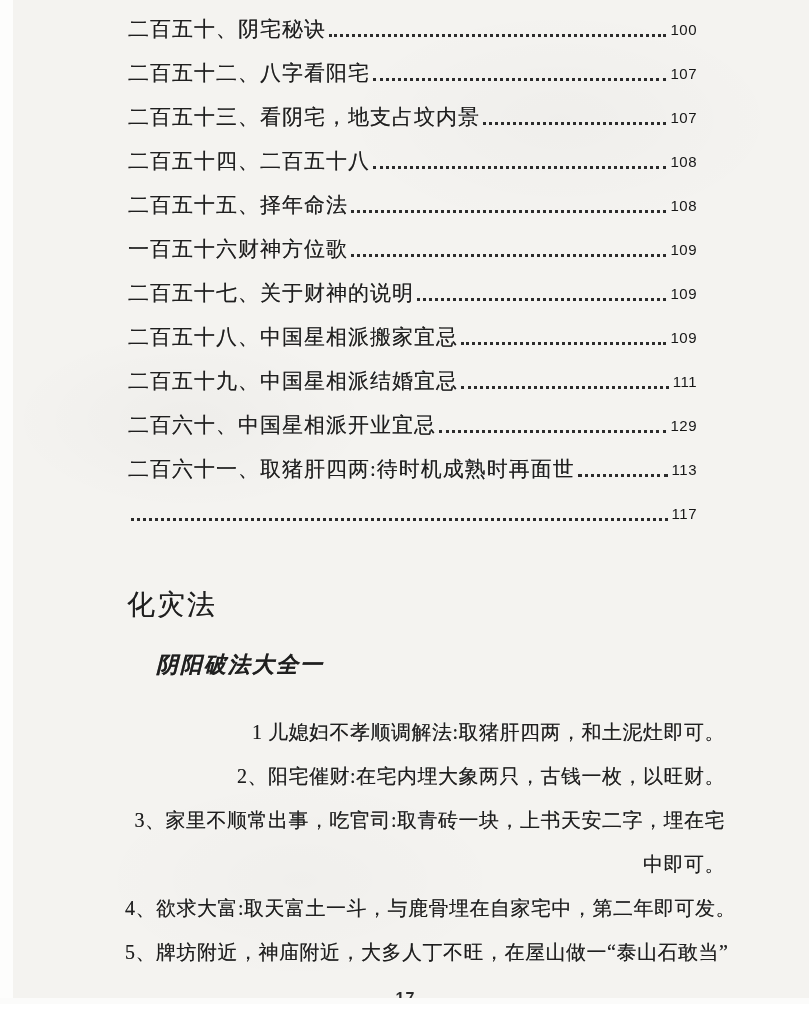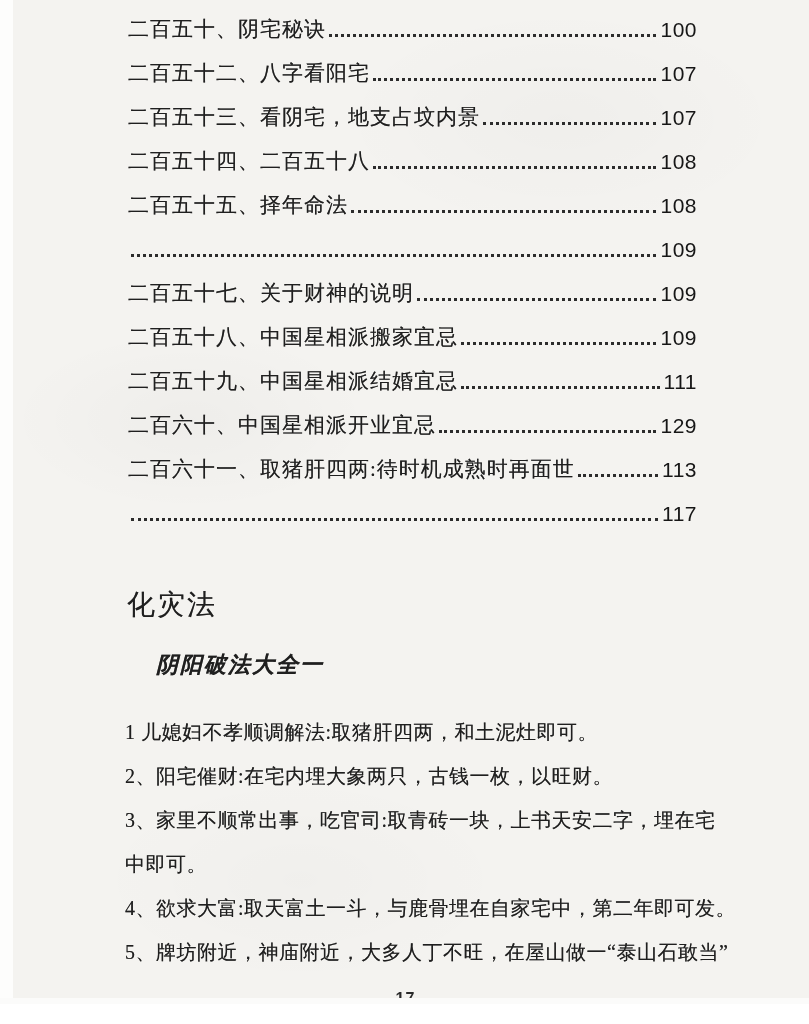--- a/index.html
+++ b/index.html
@@ -37,38 +37,38 @@
     font-size: 21px; letter-spacing: 1px; line-height: 26px;
     text-shadow: 0 0 0.5px rgba(0,0,0,0.55);
   }
   .toc-dots {
     flex: 1 1 auto; min-width: 16px;
     border-bottom: 3px dotted #2c2c2c;
     margin: 0 4px 5px 3px;
   }
   .toc-pagenum {
     font-family: "Liberation Sans", sans-serif;
-    font-size: 21px; line-height: 24px; letter-spacing: 0.5px;
+    font-size: 15px; line-height: 24px; letter-spacing: 0.5px;
     color: #161616; white-space: nowrap;
   }
   
   .section-label {
     position: absolute; left: 127px; top: 586px;
     font-size: 28px; letter-spacing: 2px;
     text-shadow: 0 0 0.5px rgba(0,0,0,0.5);
   }
   .section-heading {
     position: absolute; left: 156px; top: 650px;
     font-size: 22px; font-weight: 700; letter-spacing: 2px;
     text-shadow: 0 0 0.6px rgba(0,0,0,0.6);
     font-style: italic;
   }
   
   .body-text {
-    position: absolute; left: 125px; top: 720px; width: 600px;
+    position: absolute; left: 125px; top: 720px; width: 600px; text-align: right;
   }
   .body-line {
     height: 24px; margin-bottom: 20px;
     font-size: 20px; line-height: 24px; letter-spacing: 0.5px;
     white-space: nowrap;
     text-shadow: 0 0 0.5px rgba(0,0,0,0.55);
   }
   
   .footer-pagenum {
     position: absolute; left: 14px; right: 12px; top: 990px;
@@ -104,20 +104,21 @@
       <span class="toc-title">二百五十四、二百五十八</span>
       <span class="toc-dots"></span>
       <span class="toc-pagenum">108</span>
     </div>
     <div class="toc-row">
       <span class="toc-title">二百五十五、择年命法</span>
       <span class="toc-dots"></span>
       <span class="toc-pagenum">108</span>
     </div>
     <div class="toc-row">
+      <span class="toc-title">一百五十六财神方位歌</span>
       <span class="toc-dots"></span>
       <span class="toc-pagenum">109</span>
     </div>
     <div class="toc-row">
       <span class="toc-title">二百五十七、关于财神的说明</span>
       <span class="toc-dots"></span>
       <span class="toc-pagenum">109</span>
     </div>
     <div class="toc-row">
       <span class="toc-title">二百五十八、中国星相派搬家宜忌</span>

